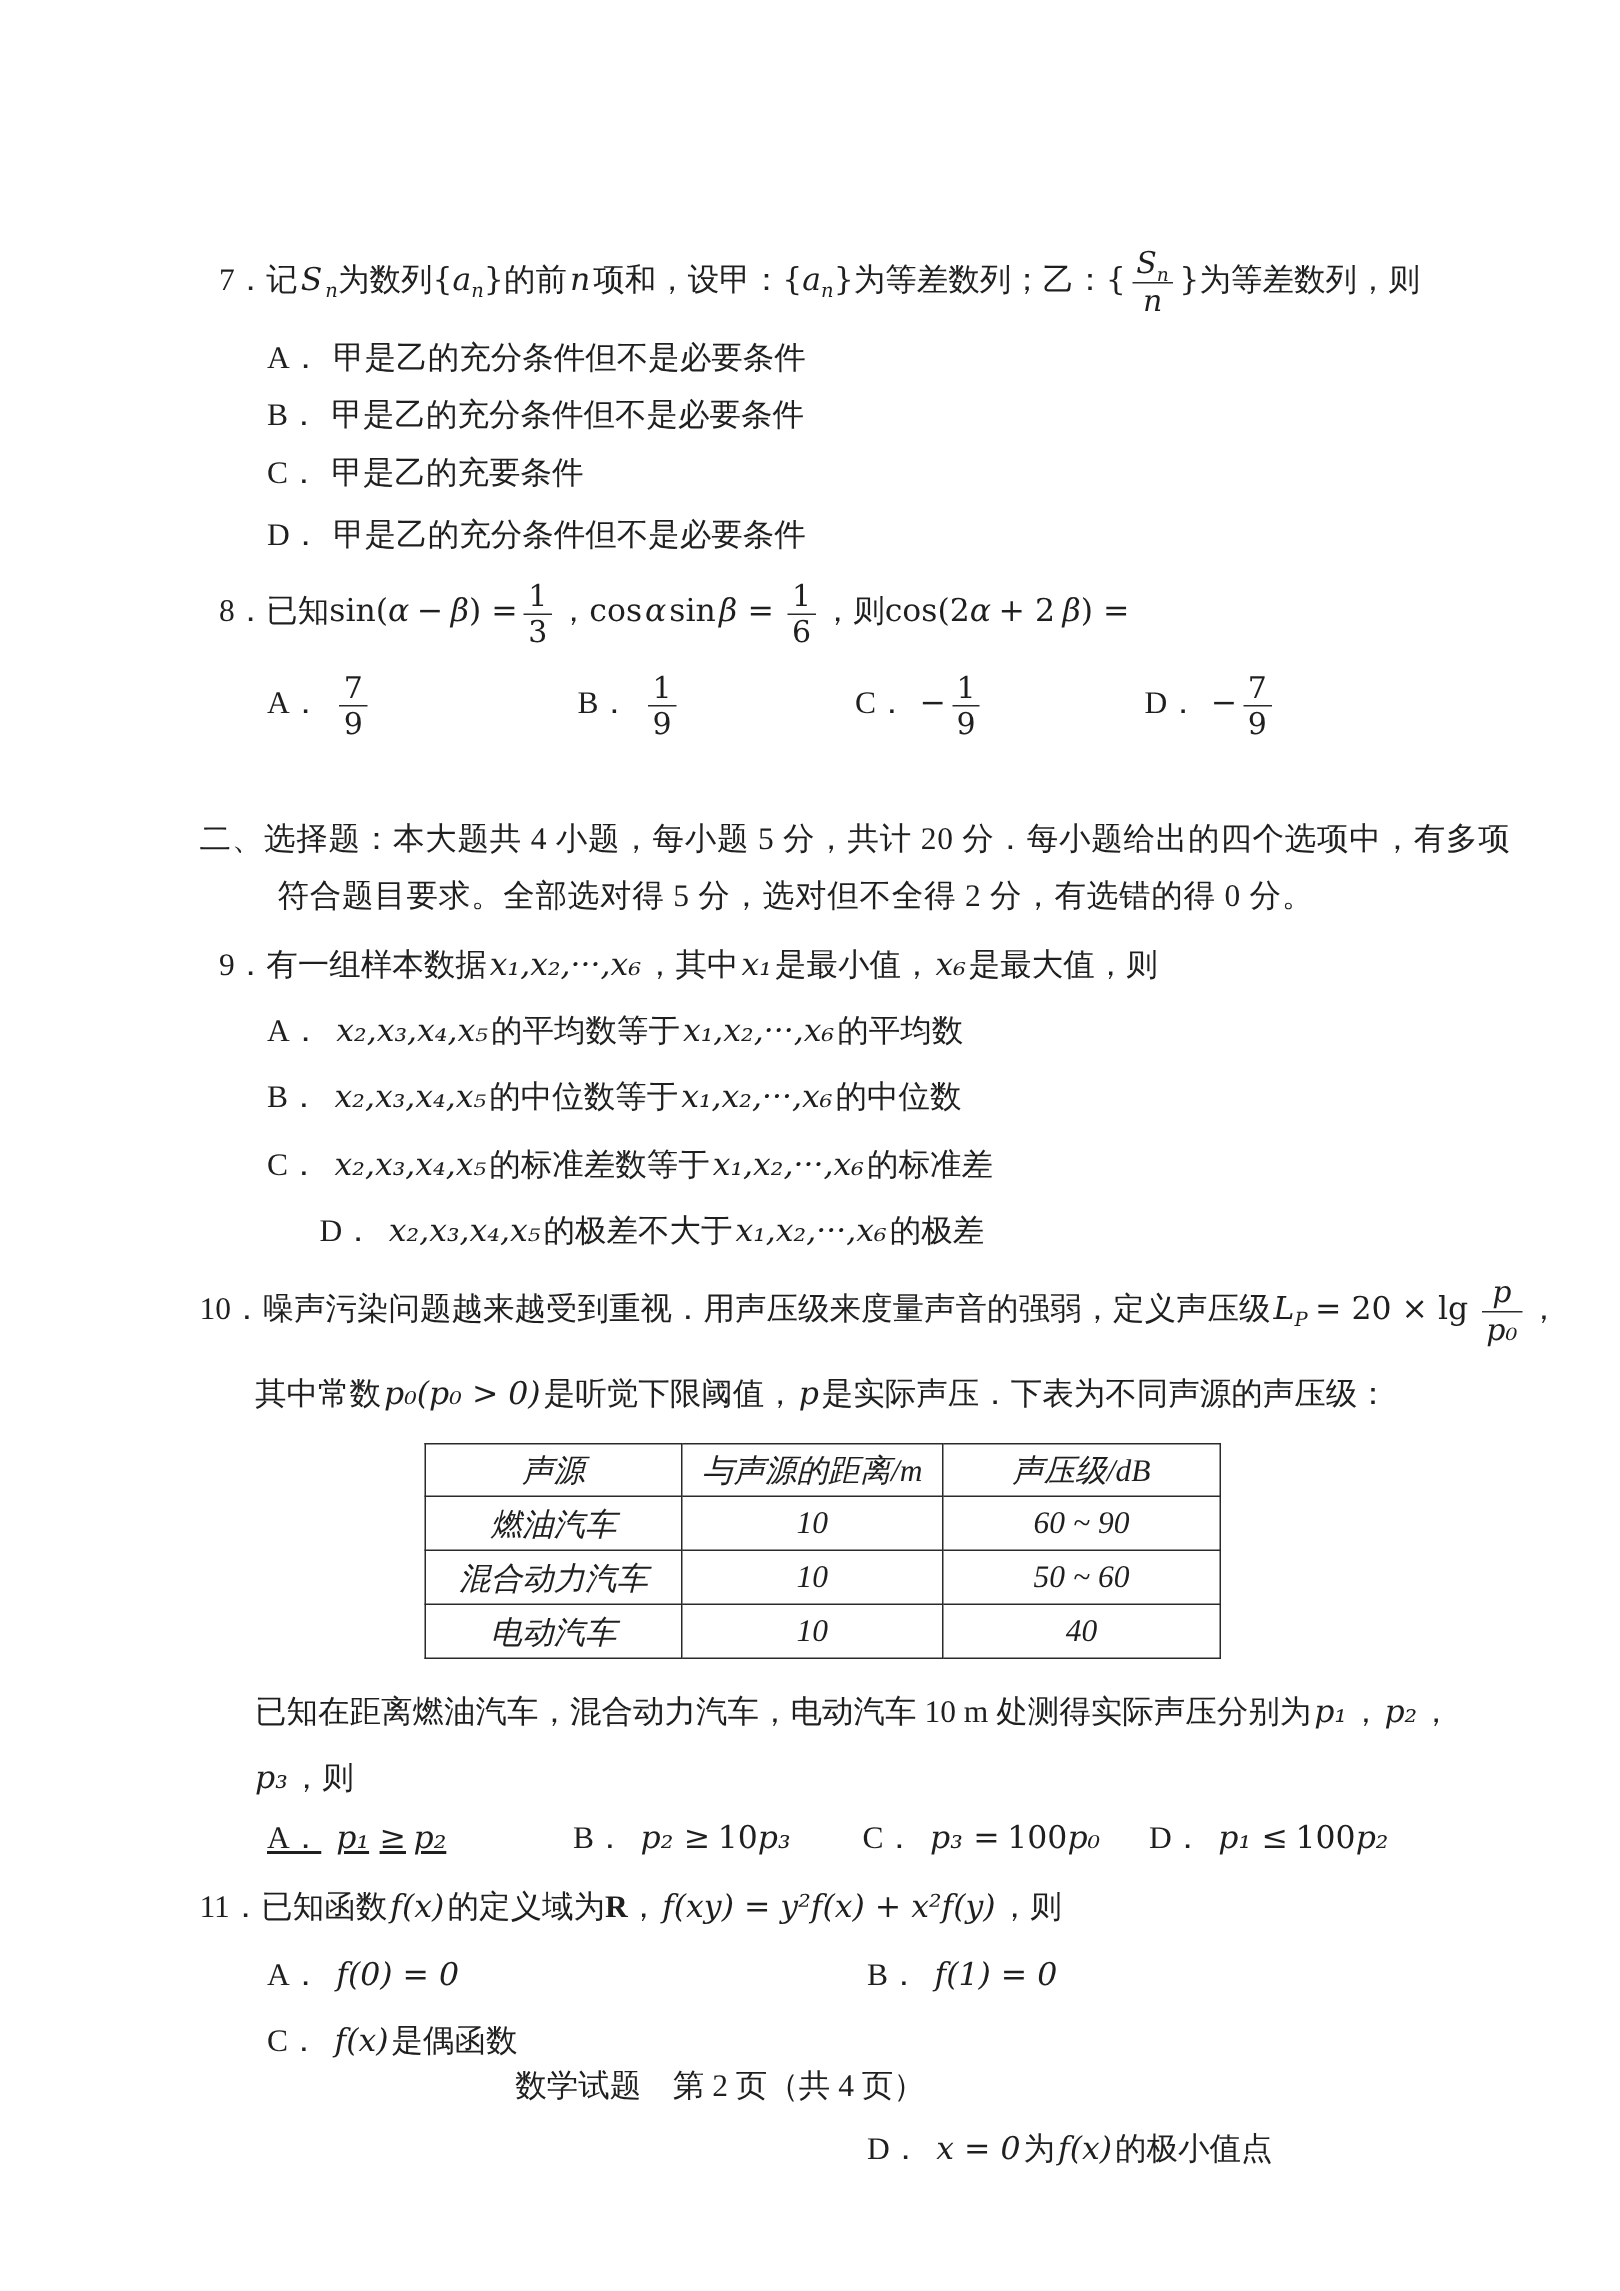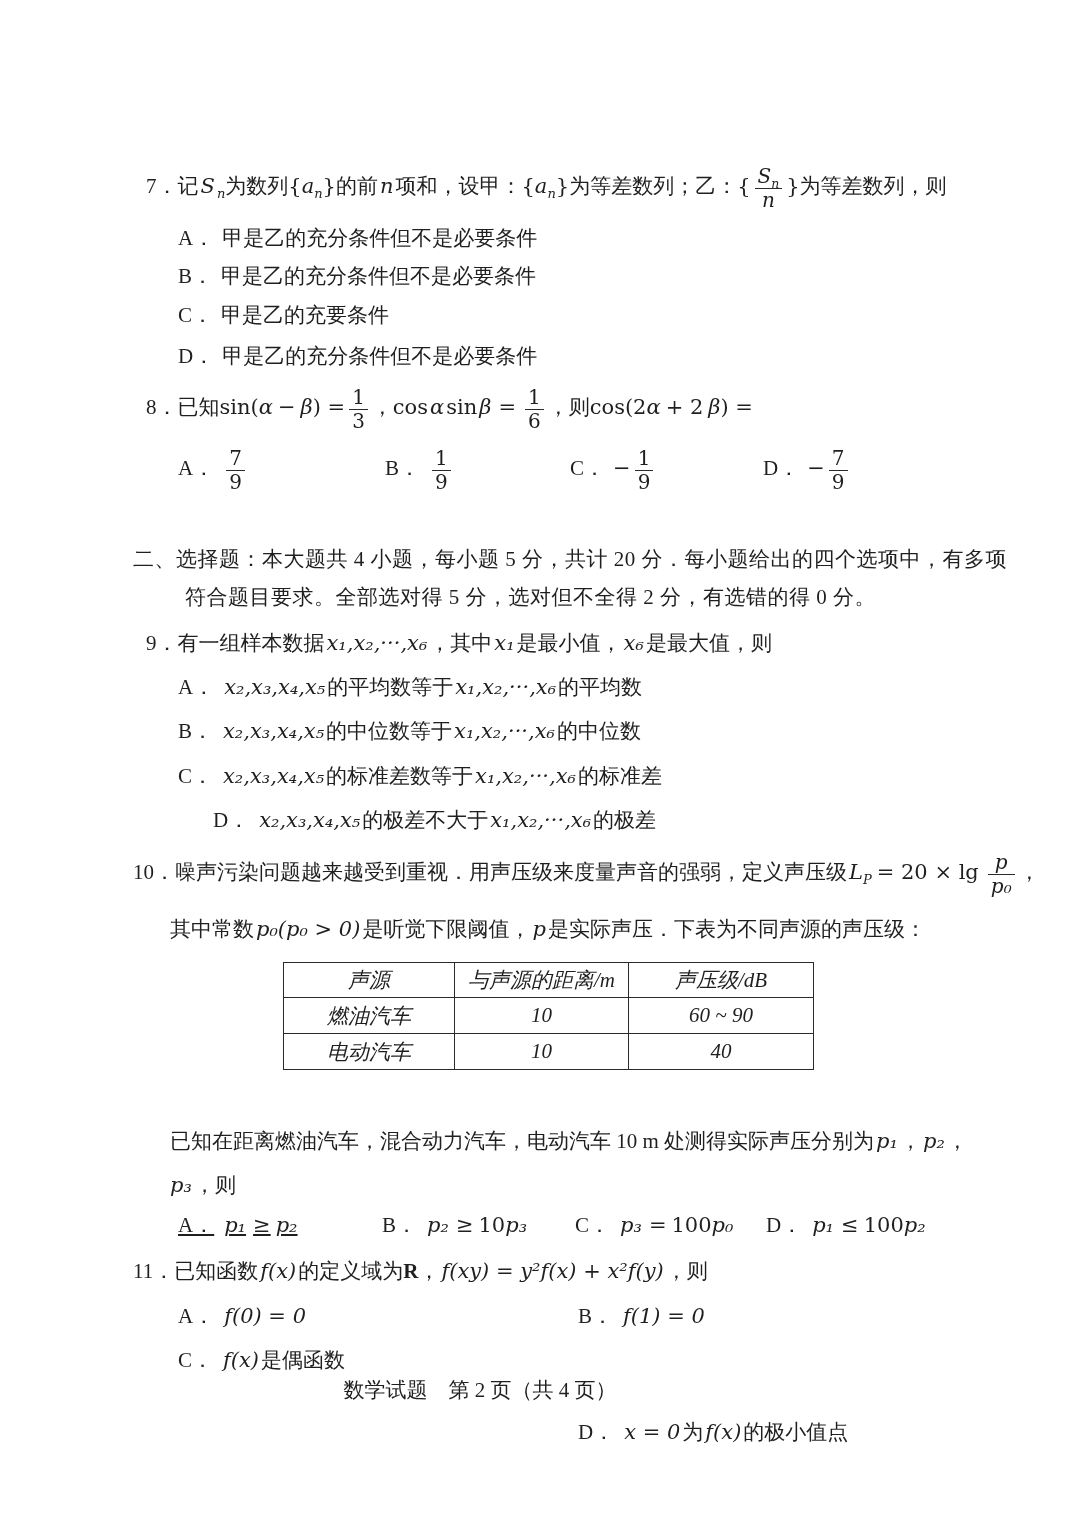--- a/index.html
+++ b/index.html
@@ -90,20 +90,25 @@
       <th class="c1">声源</th>
       <th class="c2">与声源的距离/m</th>
       <th class="c3">声压级/dB</th>
     </tr>
     <tr>
       <td>燃油汽车</td>
       <td>10</td>
       <td>60 ~ 90</td>
     </tr>
     <tr>
+      <td>混合动力汽车</td>
+      <td>10</td>
+      <td>50 ~ 60</td>
+    </tr>
+    <tr>
       <td>电动汽车</td>
       <td>10</td>
       <td>40</td>
     </tr>
   </tbody>
     </table>
 
   <div class="abs" style="top:1128px;left:170px;">
     <span>已知在距离燃油汽车，混合动力汽车，电动汽车 10 m 处测得实际声压分别为</span><i>p₁</i><span>，</span><i>p₂</i><span>，</span>
   </div>

